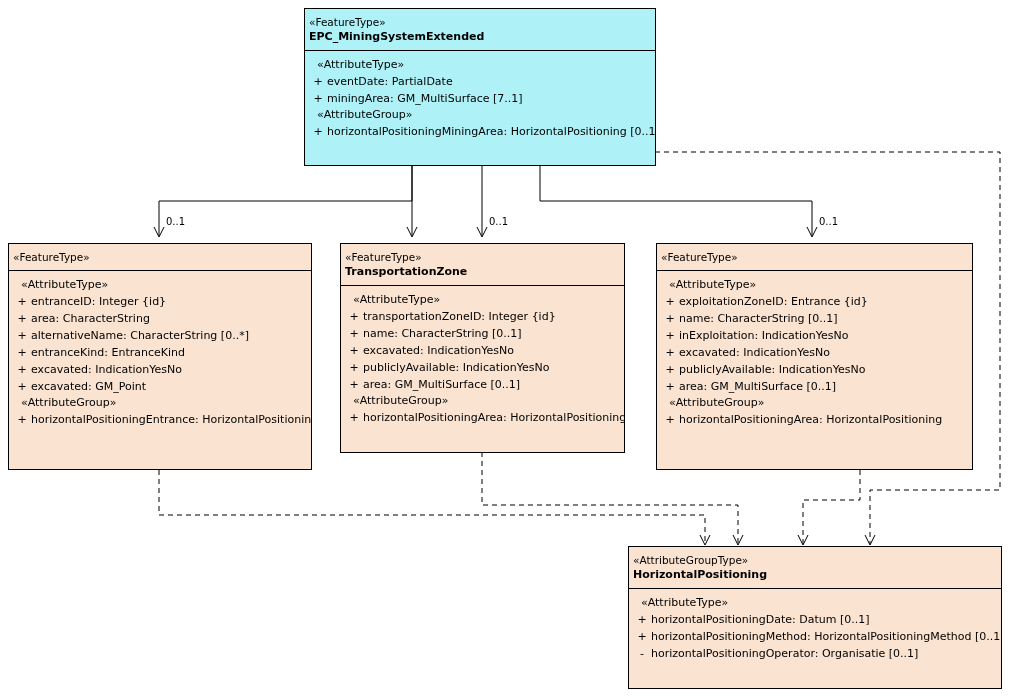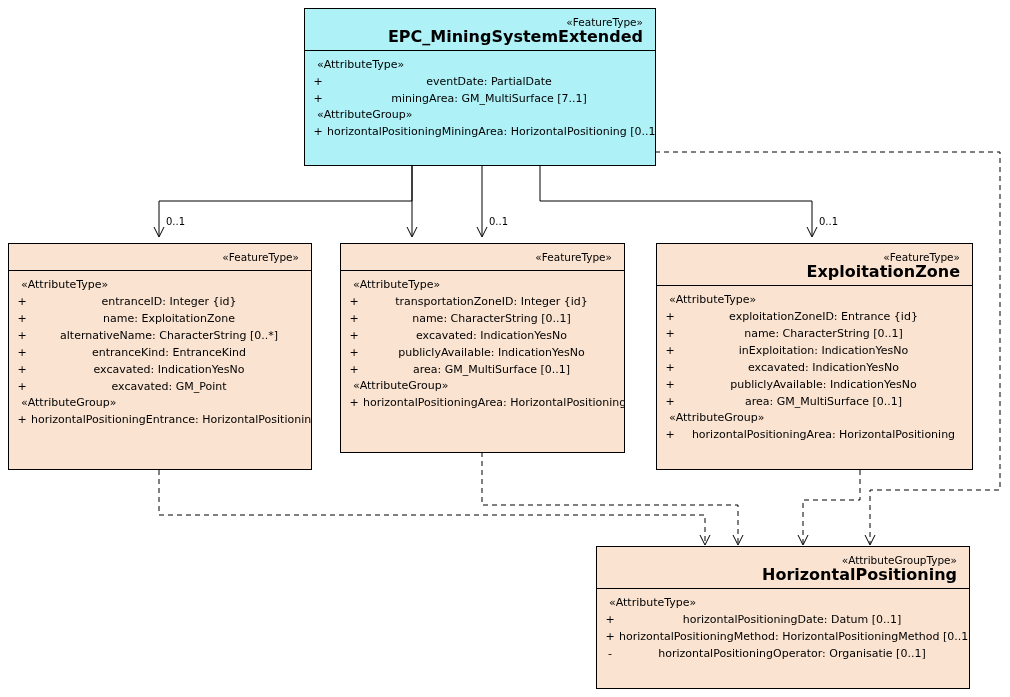--- a/index.html
+++ b/index.html
@@ -33,35 +33,35 @@
     border: 1px solid #000000;
     background: #fae3d0;
     font-size: 11px;
     color: #000000;
     overflow: hidden;
   }
   .uml-class.cyan {
     background: #aef2f8;
   }
   .uml-header {
-    text-align: right;
+    text-align: left;
     padding: 6px 12px 6px 4px;
     border-bottom: 1px solid #000000;
     background: transparent;
   }
   .uml-class.cyan .uml-header {
     background: #aef2f8;
   }
   .stereotype {
     font-size: 10.5px;
     line-height: 14px;
   }
   .class-name {
     font-weight: bold;
-    font-size: 16px;
+    font-size: 11px;
     line-height: 15px;
   }
   .uml-body {
     padding: 6px 4px 6px 4px;
   }
   .group-label {
     font-size: 11px;
     line-height: 16px;
     padding-left: 8px;
   }
@@ -71,21 +71,20 @@
     font-size: 11px;
     white-space: nowrap;
   }
   .attr-vis {
     width: 18px;
     text-align: center;
     flex: 0 0 18px;
   }
   .attr-text {
     flex: 1 1 auto;
-    text-align: center;
   }
   .mult-label {
     position: absolute;
     font-size: 10px;
     color: #000000;
     background: transparent;
   }
 </style>
 </head>
 <body>
@@ -141,21 +140,21 @@
       <div class="stereotype">«FeatureType»</div>
     </div>
     <div class="uml-body">
       <div class="group-label">«AttributeType»</div>
       <div class="attr-row">
         <span class="attr-vis">+</span>
         <span class="attr-text">entranceID: Integer {id}</span>
       </div>
       <div class="attr-row">
         <span class="attr-vis">+</span>
-        <span class="attr-text">name: ExploitationZone</span>
+        <span class="attr-text">area: CharacterString</span>
       </div>
       <div class="attr-row">
         <span class="attr-vis">+</span>
         <span class="attr-text">alternativeName: CharacterString [0..*]</span>
       </div>
       <div class="attr-row">
         <span class="attr-vis">+</span>
         <span class="attr-text">entranceKind: EntranceKind</span>
       </div>
       <div class="attr-row">
@@ -170,20 +169,21 @@
       <div class="attr-row">
         <span class="attr-vis">+</span>
         <span class="attr-text">horizontalPositioningEntrance: HorizontalPositioning</span>
       </div>
     </div>
   </div>
 
   <div class="uml-class" style="left:340px; top:243px; width:285px; height:210px;">
     <div class="uml-header">
       <div class="stereotype">«FeatureType»</div>
+      <div class="class-name">TransportationZone</div>
     </div>
     <div class="uml-body">
       <div class="group-label">«AttributeType»</div>
       <div class="attr-row">
         <span class="attr-vis">+</span>
         <span class="attr-text">transportationZoneID: Integer {id}</span>
       </div>
       <div class="attr-row">
         <span class="attr-vis">+</span>
         <span class="attr-text">name: CharacterString [0..1]</span>
@@ -204,21 +204,20 @@
       <div class="attr-row">
         <span class="attr-vis">+</span>
         <span class="attr-text">horizontalPositioningArea: HorizontalPositioning</span>
       </div>
     </div>
   </div>
 
   <div class="uml-class" style="left:656px; top:243px; width:317px; height:227px;">
     <div class="uml-header">
       <div class="stereotype">«FeatureType»</div>
-      <div class="class-name">ExploitationZone</div>
     </div>
     <div class="uml-body">
       <div class="group-label">«AttributeType»</div>
       <div class="attr-row">
         <span class="attr-vis">+</span>
         <span class="attr-text">exploitationZoneID: Entrance {id}</span>
       </div>
       <div class="attr-row">
         <span class="attr-vis">+</span>
         <span class="attr-text">name: CharacterString [0..1]</span>
@@ -240,21 +239,21 @@
         <span class="attr-text">area: GM_MultiSurface [0..1]</span>
       </div>
       <div class="group-label">«AttributeGroup»</div>
       <div class="attr-row">
         <span class="attr-vis">+</span>
         <span class="attr-text">horizontalPositioningArea: HorizontalPositioning</span>
       </div>
     </div>
   </div>
 
-  <div class="uml-class" style="left:596px; top:546px; width:374px; height:143px;">
+  <div class="uml-class" style="left:628px; top:546px; width:374px; height:143px;">
     <div class="uml-header">
       <div class="stereotype">«AttributeGroupType»</div>
       <div class="class-name">HorizontalPositioning</div>
     </div>
     <div class="uml-body">
       <div class="group-label">«AttributeType»</div>
       <div class="attr-row">
         <span class="attr-vis">+</span>
         <span class="attr-text">horizontalPositioningDate: Datum [0..1]</span>
       </div>

